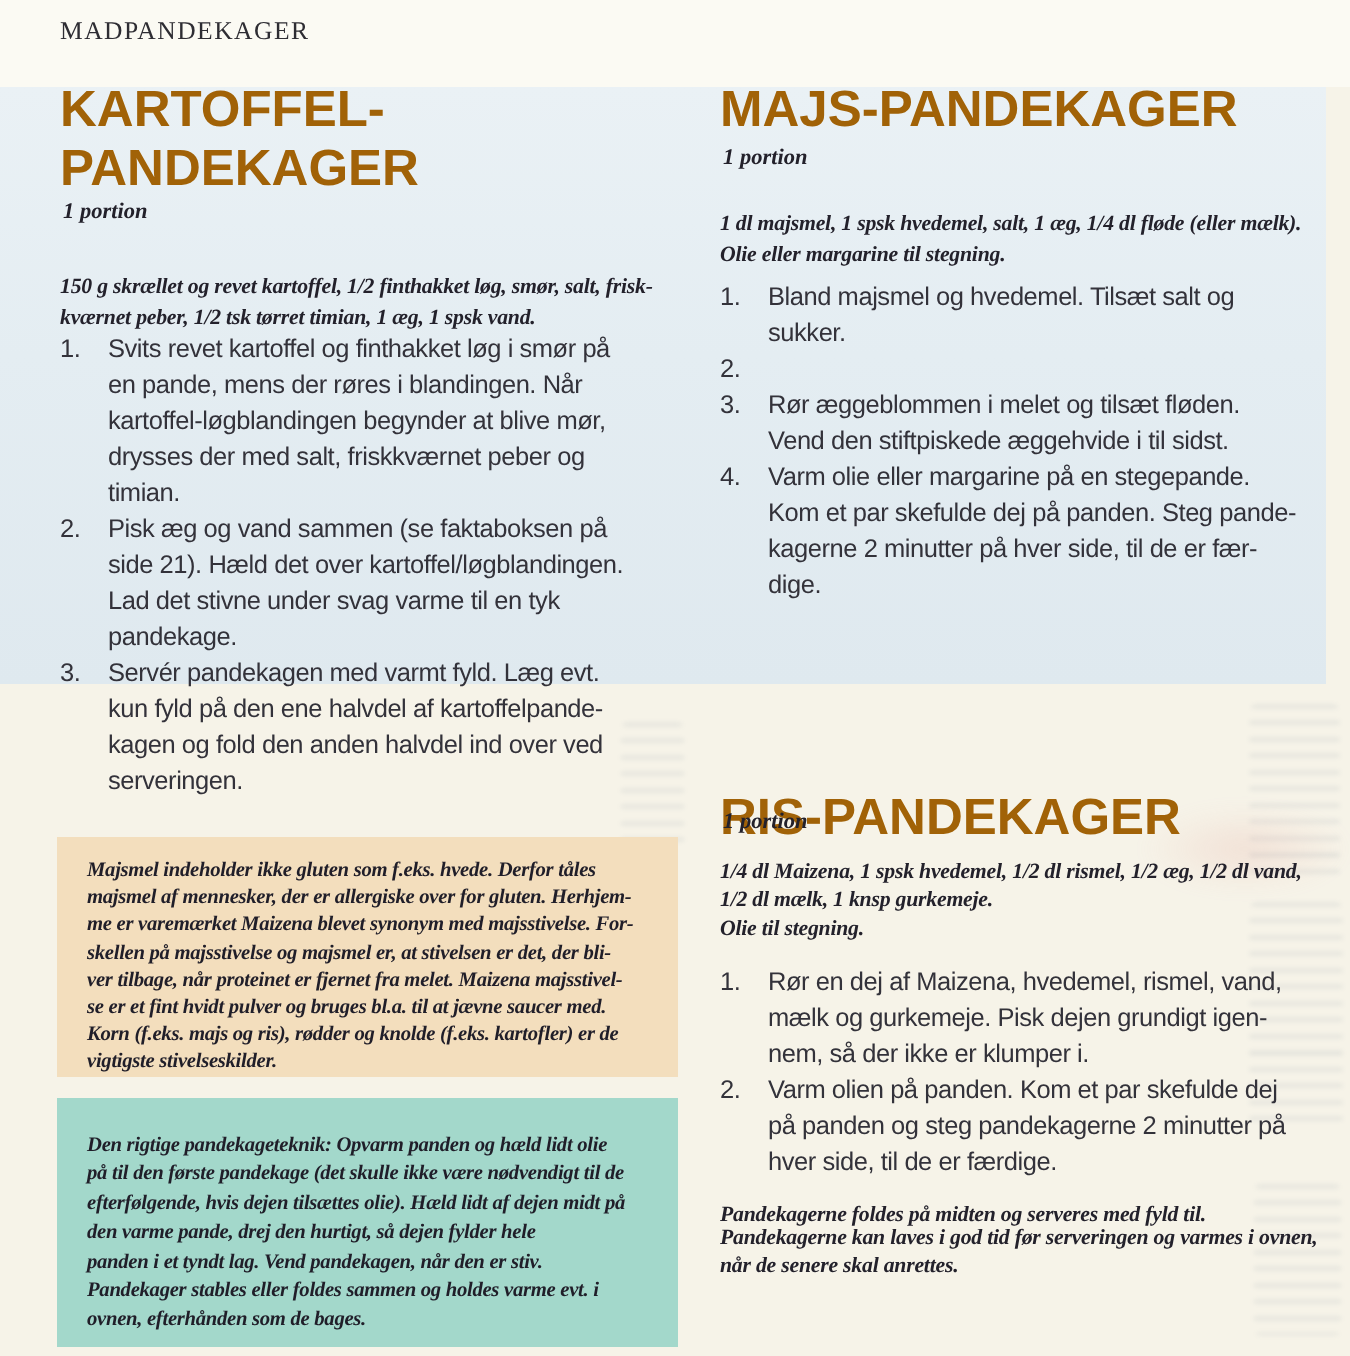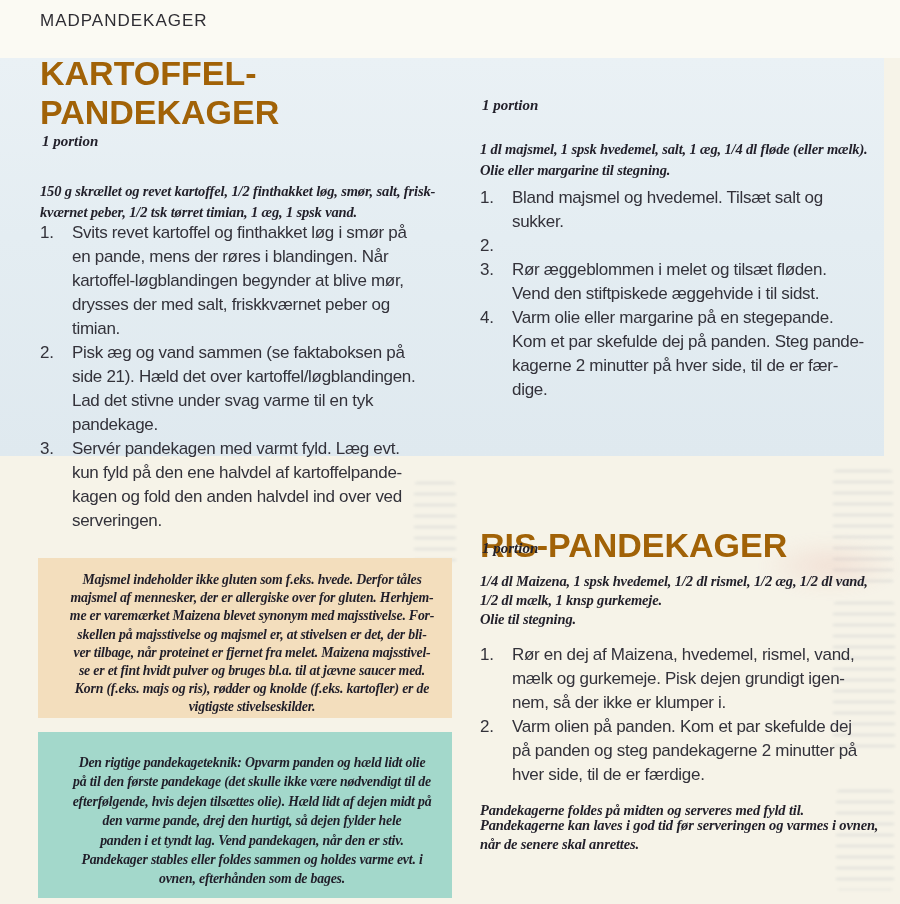--- a/index.html
+++ b/index.html
@@ -14,21 +14,21 @@
     position:absolute; left:0; top:58px; right:16px; height:398px;
     background:linear-gradient(180deg,#eaf1f5 0%, #e4edf2 45%, #dfe9ef 100%);
   }
   .ghost { position:absolute; opacity:.16; filter:blur(1.6px);
     background:repeating-linear-gradient(180deg,#6b7d8f 0 2px, transparent 2px 11px); border-radius:4px; }
   .pinkblob { position:absolute; opacity:.45; filter:blur(7px);
     background:radial-gradient(closest-side, rgba(228,168,158,.55), transparent); }
 
   .kicker {
     position:absolute; left:40px; top:11px;
-    font-size:17px; letter-spacing:1px; color:#2e2d33; font-weight:400;
+    font-size:17px; letter-spacing:1px; color:#2e2d33; font-weight:400;font-family:Liberation Serif, serif;
   }
   .h1 {
     position:absolute; color:#a16207; font-weight:700;
     font-size:34px; line-height:39px; letter-spacing:0;
   }
   .portion {
     position:absolute; font-family:"Liberation Serif", serif;
     font-style:italic; font-weight:700; font-size:15px; color:#23212b;
   }
   .serif-lines {
@@ -44,21 +44,21 @@
     flex:0 0 32px; font-size:17px; line-height:24px; color:#33323a; letter-spacing:-0.3px;
   }
   .step .stext {
     font-size:17px; line-height:24px; color:#33323a; letter-spacing:-0.3px; white-space:pre;
   }
   .fact-box {
     position:absolute; left:38px; top:558px; width:414px; height:160px;
     background:#f3debd; box-sizing:border-box; padding:13px 6px 0 20px;
   }
   .fact-box .serif-lines, .tip-box .serif-lines {
-    font-size:13.8px; line-height:18.2px; letter-spacing:-0.2px; color:#201e29;text-align:center;
+    font-size:13.8px; line-height:18.2px; letter-spacing:-0.2px; color:#201e29;
   }
   .tip-box {
     position:absolute; left:38px; top:732px; width:414px; height:166px;
     background:#a3d8cb; box-sizing:border-box; padding:21px 6px 0 20px;
   }
   .tip-box .serif-lines { line-height:19.4px; }
   .note { position:absolute; font-size:14.5px; line-height:19px; letter-spacing:-0.15px; }
 </style>
 </head>
 <body>
@@ -123,20 +123,21 @@
   <div class="tip-box">
     <div class="serif-lines">Den rigtige pandekageteknik: Opvarm panden og hæld lidt olie
 på til den første pandekage (det skulle ikke være nødvendigt til de
 efterfølgende, hvis dejen tilsættes olie). Hæld lidt af dejen midt på
 den varme pande, drej den hurtigt, så dejen fylder hele
 panden i et tyndt lag. Vend pandekagen, når den er stiv.
 Pandekager stables eller foldes sammen og holdes varme evt. i
 ovnen, efterhånden som de bages.</div>
   </div>
 
+  <div class="h1" style="left:480px; top:54px;">MAJS-PANDEKAGER</div>
   <div class="portion" style="left:482px; top:97px;">1 portion</div>
   <div class="ingredients serif-lines" style="left:480px; top:139px;">1 dl majsmel, 1 spsk hvedemel, salt, 1 æg, 1/4 dl fløde (eller mælk).
 Olie eller margarine til stegning.</div>
 
   <div class="steps" style="left:480px; top:186px; width:410px;">
     <div class="step">
       <span class="num">1.</span>
       <span class="stext">Bland majsmel og hvedemel. Tilsæt salt og
 sukker.</span>
     </div>

